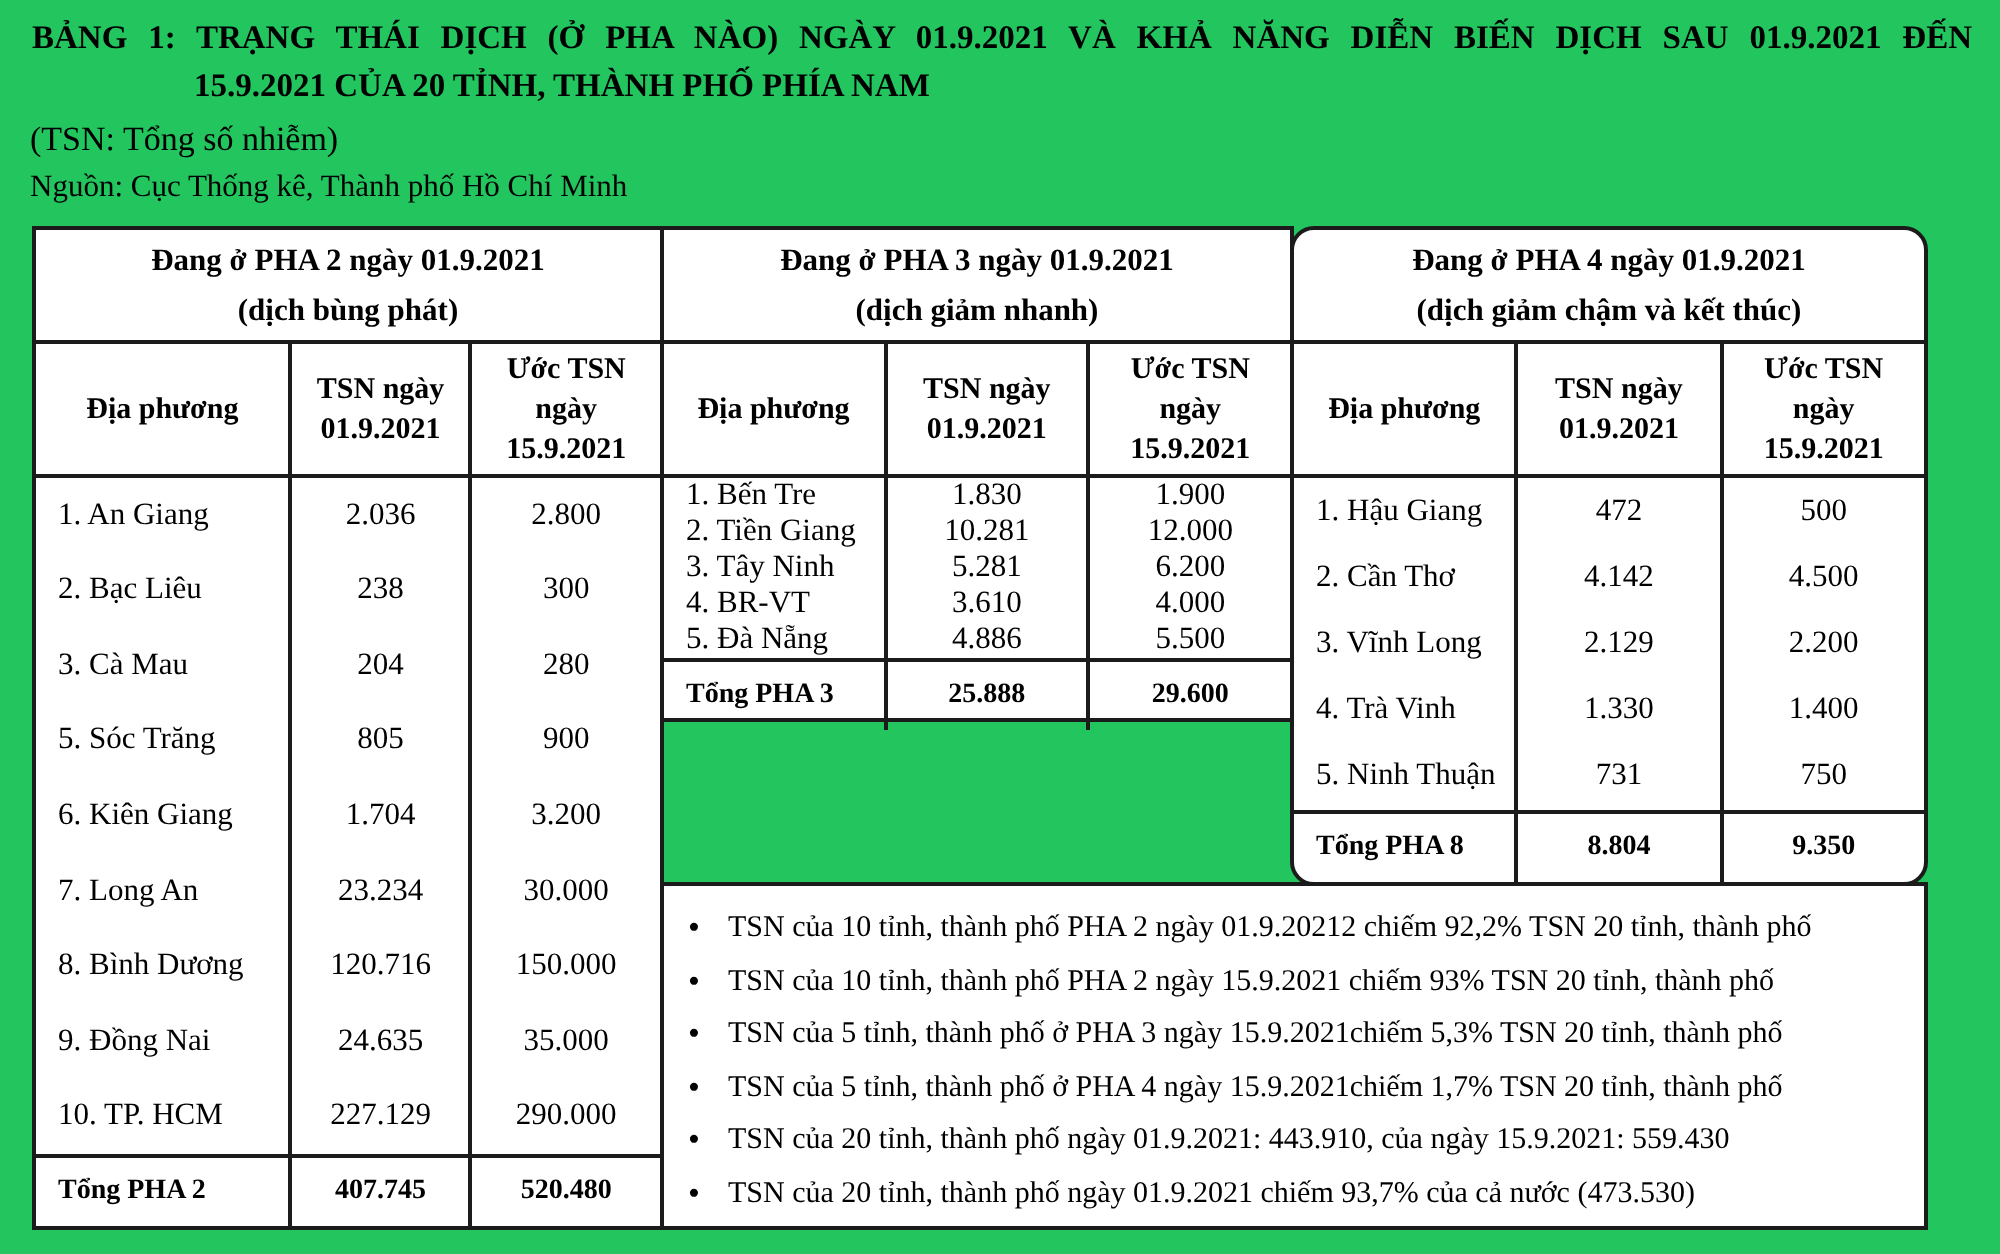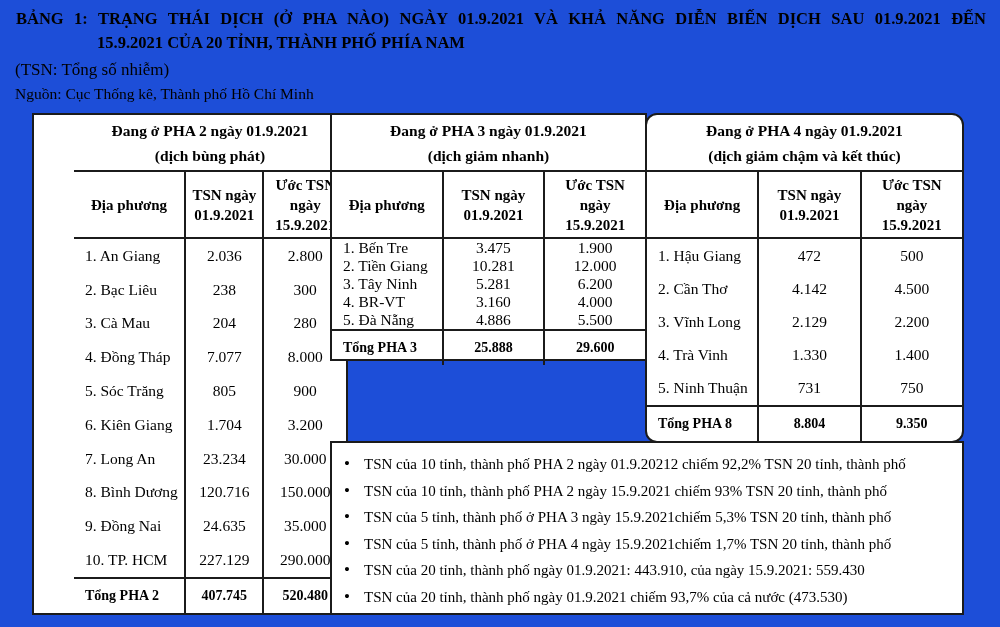--- a/index.html
+++ b/index.html
@@ -1,26 +1,26 @@
 <!DOCTYPE html>
 <html><head>
 <meta charset="utf-8">
 <style>
   html,body{margin:0;padding:0;background:#fff;}
-  .page{position:relative;width:1000px;height:627px;background:#1d4ed8;overflow:hidden;
+  .page{position:relative;width:1000px;height:627px;background:#22c55e;overflow:hidden;
         font-family:"Liberation Serif","DejaVu Serif",serif;color:#000;}
   .title-l1{position:absolute;left:16px;top:7px;width:970px;font-weight:bold;font-size:16.5px;
             line-height:24px;text-align:justify;text-align-last:justify;white-space:nowrap;}
   .title-l2{position:absolute;left:97px;top:31px;font-weight:bold;font-size:16.5px;line-height:24px;}
   .subtitle{position:absolute;left:15px;top:60px;font-size:17px;}
   .source{position:absolute;left:15px;top:85px;font-size:15.5px;}
   .twrap{position:absolute;left:16px;top:113px;width:948px;height:502px;}
   .box{position:absolute;box-sizing:border-box;border:2px solid #1b1b1b;background:#fff;
        display:flex;flex-direction:column;}
-  .g1{left:16px;top:0;width:316px;height:502px;padding-left:40px;}
+  .g1{left:0;top:0;width:316px;height:502px;}
   .g2{left:314px;top:0;width:317px;height:248px;}
   .g3{left:629px;top:0;width:319px;height:330px;border-radius:12px;}
   .notes{left:314px;top:328px;width:634px;height:174px;padding:8px 6px 0 12px;flex-direction:column;}
   .ghead{height:55px;min-height:55px;border-bottom:2px solid #1b1b1b;display:flex;flex-direction:column;
          justify-content:center;align-items:center;font-weight:bold;font-size:15.5px;line-height:25px;}
   .cols{display:flex;}
   .subrow{height:65px;min-height:65px;border-bottom:2px solid #1b1b1b;font-weight:bold;font-size:15px;}
   .databody{flex:1;display:flex;flex-direction:column;font-size:15.5px;}
   .row{flex:1;}
   .totalrow{height:34px;min-height:34px;border-top:2px solid #1b1b1b;font-weight:bold;font-size:14px;}
@@ -68,25 +68,20 @@
             <div class="cell loc">2. Bạc Liêu</div>
             <div class="cell n1 num">238</div>
             <div class="cell n2 num">300</div>
           </div>
         <div class="cols row">
             <div class="cell loc">3. Cà Mau</div>
             <div class="cell n1 num">204</div>
             <div class="cell n2 num">280</div>
           </div>
         <div class="cols row">
-            <div class="cell loc">4. Đồng Tháp</div>
-            <div class="cell n1 num">7.077</div>
-            <div class="cell n2 num">8.000</div>
-          </div>
-        <div class="cols row">
             <div class="cell loc">5. Sóc Trăng</div>
             <div class="cell n1 num">805</div>
             <div class="cell n2 num">900</div>
           </div>
         <div class="cols row">
             <div class="cell loc">6. Kiên Giang</div>
             <div class="cell n1 num">1.704</div>
             <div class="cell n2 num">3.200</div>
           </div>
         <div class="cols row">
@@ -126,36 +121,36 @@
         <div class="cell loc hc">Địa phương</div>
         <div class="cell n1 hc">TSN ngày
 01.9.2021</div>
         <div class="cell n2 hc">Ước TSN
 ngày
 15.9.2021</div>
       </div>
       <div class="databody">
         <div class="cols row">
             <div class="cell loc">1. Bến Tre</div>
-            <div class="cell n1 num">3.475</div>
+            <div class="cell n1 num">1.830</div>
             <div class="cell n2 num">1.900</div>
           </div>
         <div class="cols row">
             <div class="cell loc">2. Tiền Giang</div>
             <div class="cell n1 num">10.281</div>
             <div class="cell n2 num">12.000</div>
           </div>
         <div class="cols row">
             <div class="cell loc">3. Tây Ninh</div>
             <div class="cell n1 num">5.281</div>
             <div class="cell n2 num">6.200</div>
           </div>
         <div class="cols row">
             <div class="cell loc">4. BR-VT</div>
-            <div class="cell n1 num">3.160</div>
+            <div class="cell n1 num">3.610</div>
             <div class="cell n2 num">4.000</div>
           </div>
         <div class="cols row">
             <div class="cell loc">5. Đà Nẵng</div>
             <div class="cell n1 num">4.886</div>
             <div class="cell n2 num">5.500</div>
           </div>
       </div>
       <div class="cols totalrow">
         <div class="cell loc">Tổng PHA 3</div>

